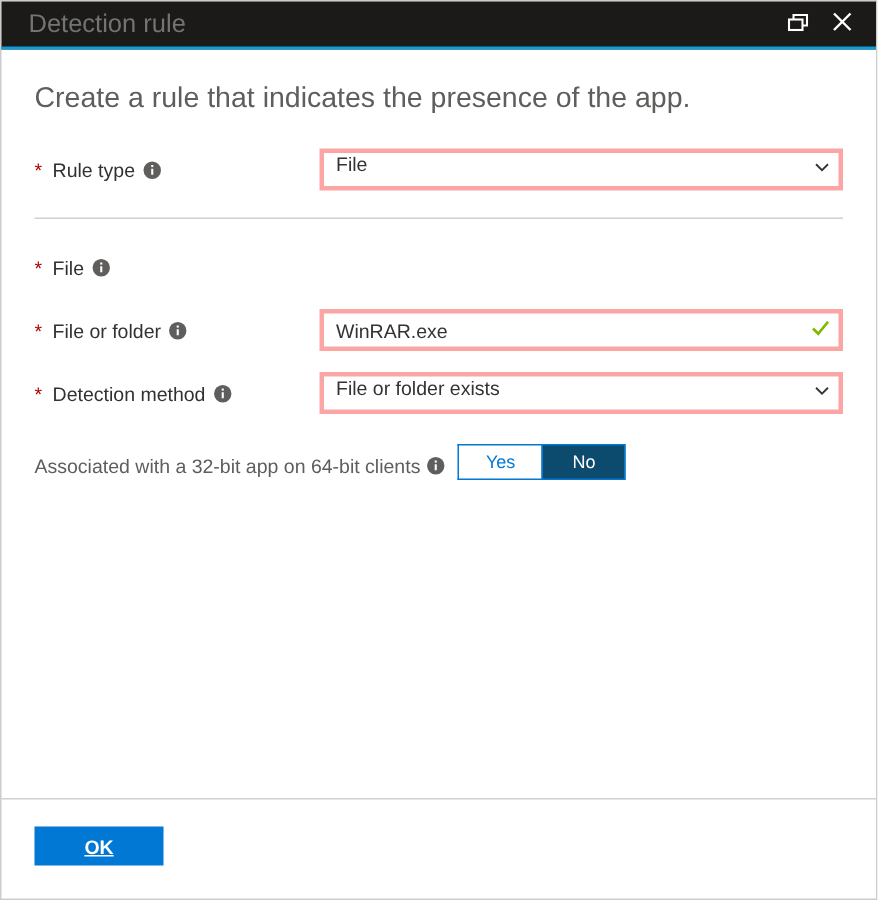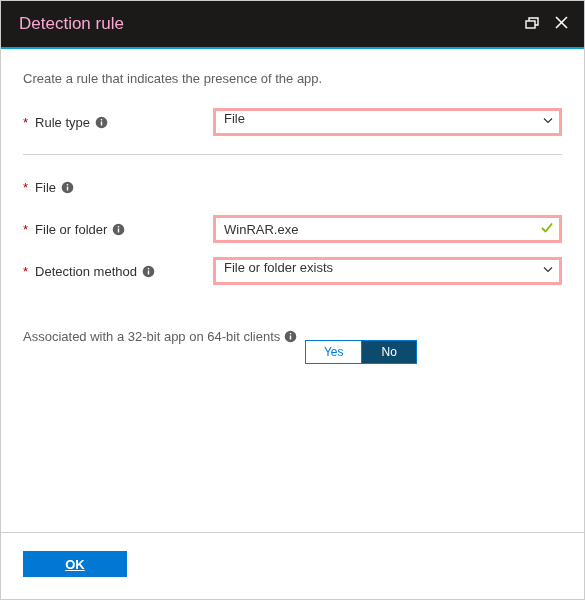--- a/index.html
+++ b/index.html
@@ -1,40 +1,40 @@
 <!DOCTYPE html>
 <html><head>
 <meta charset="utf-8">
 <style>
   * { box-sizing: border-box; margin: 0; padding: 0; }
   html, body { width: 585px; height: 600px; font-family: "Segoe UI", Arial, sans-serif; font-size: 13px; color: #323130; }
   .window { width: 585px; height: 600px; border: 1px solid #ccc; display: flex; flex-direction: column; background: #fff; }
-  .titlebar { background: #1b1a19; color: #f9a8d4; height: 48px; display: flex; align-items: center; padding: 0 16px 0 18px; border-bottom: 2px solid #0a9eda; }
+  .titlebar { background: #1b1a19; color: #737373; height: 32px; display: flex; align-items: center; padding: 0 16px 0 18px; border-bottom: 2px solid #0a9eda; }
   .titlebar-title { font-size: 17px; font-weight: 400; flex: 1; }
   .title-icons { display: flex; gap: 16px; align-items: center; }
   .title-icons span, .title-icons svg { color: #fff; }
   .content { flex: 1; padding: 22px 22px 0 22px; display: flex; flex-direction: column; overflow: hidden; }
-  .desc { color: #605e5c; font-size: 13px; margin-bottom: 22px; }
+  .desc { color: #605e5c; font-size: 19px; margin-bottom: 22px; }
   .form-row { display: flex; align-items: center; min-height: 28px; margin-bottom: 14px; }
   .label-col { width: 190px; display: flex; align-items: center; gap: 5px; font-size: 13px; color: #323130; }
   .req { color: #a80000; margin-right: 2px; }
   .info { width: 13px; height: 13px; display: inline-block; }
   .field-col { flex: 1; position: relative; }
   .select, .textbox { width: 100%; height: 28px; border: 3px solid #fca5a5; background: #fff; font-size: 13px; padding: 0 28px 0 8px; color: #333; outline: none; }
   .select-chevron { position: absolute; right: 8px; top: 50%; transform: translateY(-50%); pointer-events: none; }
   .check-icon { position: absolute; right: 8px; top: 50%; transform: translateY(-50%); pointer-events: none; }
   .divider { border: none; border-top: 1px solid #d2d0ce; margin: 4px 0 18px 0; }
   .assoc-row { display: flex; align-items: center; gap: 8px; margin-top: 6px; }
   .assoc-label { color: #605e5c; font-size: 13px; display: flex; align-items: center; gap: 4px; }
-  .toggle-group { display: flex; height: 28px; margin-top: 35px; }
+  .toggle-group { display: flex; height: 28px; }
   .toggle-btn { width: 56px; height: 24px; border: 1px solid #0078d4; font-size: 12px; display: flex; align-items: center; justify-content: center; cursor: pointer; }
   .toggle-yes { background: #fff; color: #0078d4; border-right: none; }
   .toggle-no { background: #0c4a6e; color: #fff; }
   .footer { border-top: 1px solid #d2d0ce; padding: 18px 0 22px 22px; }
-  .ok-btn { background: #0078d4; color: #fff; border: none; width: 104px; height: 26px; font-size: 13px; font-weight: 600; cursor: pointer; text-decoration: underline; }
+  .ok-btn { background: #0078d4; color: #fff; border: none; width: 86px; height: 26px; font-size: 13px; font-weight: 600; cursor: pointer; text-decoration: underline; }
 </style>
 </head>
 <body>
 
 <div class="window">
 
   <div class="titlebar">
     <div class="titlebar-title">Detection rule</div>
     <div class="title-icons">
       <span>

